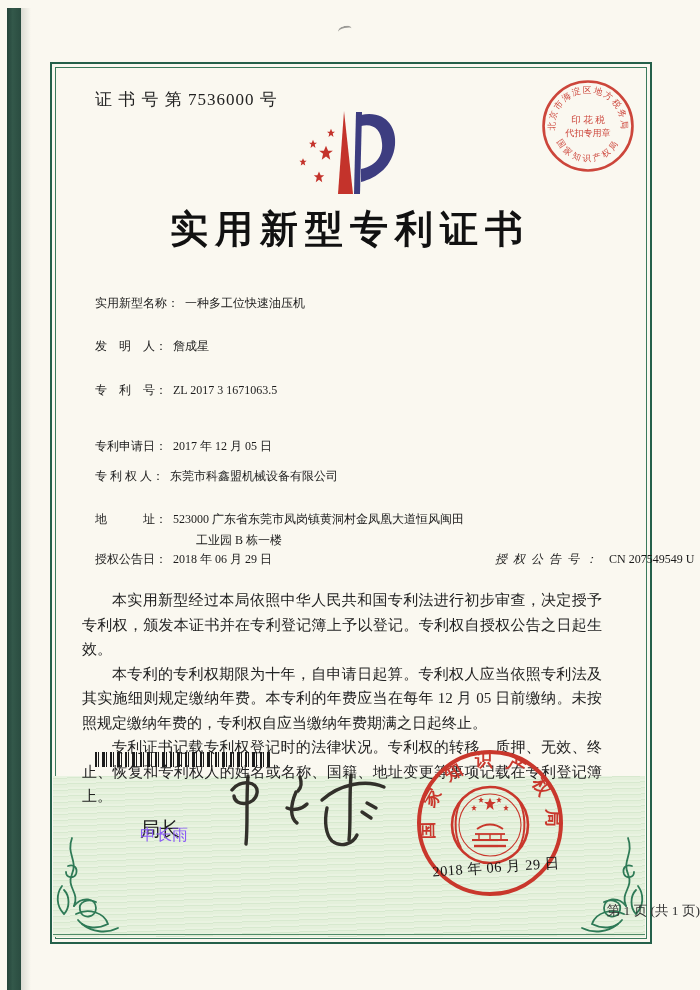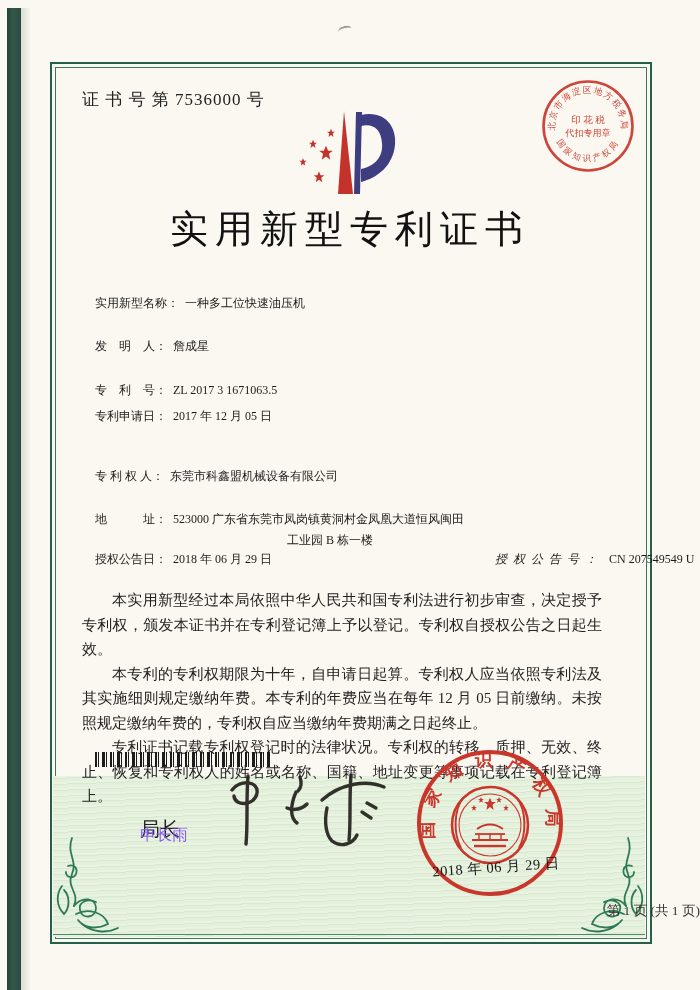--- a/index.html
+++ b/index.html
@@ -16,26 +16,26 @@
   .edge-shade{position:absolute;left:21px;top:8px;width:10px;height:982px;
     background:linear-gradient(90deg,rgba(80,90,80,.18),rgba(0,0,0,0));}
   
   .frame{position:absolute;left:50px;top:62px;width:598px;height:878px;
     border:2.5px solid #24604a;background:transparent;}
   .frame::before{content:"";position:absolute;inset:3px;border:1px solid #3a7a5c;}
   
   .band{position:absolute;left:53px;top:776px;width:592px;height:161px;
     background:repeating-linear-gradient(178deg,#e9f3e1 0 2px,#d7e9cf 2px 3px,#e4f0db 3px 6px);}
   .band::after{content:"";position:absolute;left:0;right:0;bottom:2px;height:1px;background:#4f8a68;}
-  .cert-no{position:absolute;left:82px;top:88px;font-size:17px;letter-spacing:1px;color:#222;text-align:center;}
+  .cert-no{position:absolute;left:95px;top:88px;font-size:17px;letter-spacing:1px;color:#222;text-align:center;}
   .title{position:absolute;left:0;top:204px;width:700px;text-align:center;
-    font-size:38px;font-weight:400;letter-spacing:7px;color:#111;}
+    font-size:38px;font-weight:700;letter-spacing:7px;color:#111;}
   .field-row{position:absolute;left:95px;font-size:12px;white-space:nowrap;color:#1b1b1b;}
   .field-row .val{margin-left:6px;}
-  .addr2{margin-left:101px;margin-top:4px;text-align:center;}
+  .addr2{margin-left:101px;margin-top:4px;}
   .grant-no{position:absolute;left:400px;top:0;}
   .grant-no .lbl{letter-spacing:6px;font-style:italic;}
   .paras{position:absolute;left:82px;top:588px;width:520px;font-size:15px;
     line-height:24.5px;text-align:justify;color:#222;}
   .paras p{margin:0;text-indent:2em;}
   .barcode{position:absolute;left:95px;top:752px;width:176px;height:15px;
     background:repeating-linear-gradient(90deg,
       #1b1b1b 0 2px,rgba(0,0,0,0) 2px 3px,
       #1b1b1b 3px 4px,rgba(0,0,0,0) 4px 7px,
       #1b1b1b 7px 10px,rgba(0,0,0,0) 10px 11px,
@@ -127,21 +127,21 @@
 
   <div class="field-row" style="top:295px">
     <span class="lbl">实用新型名称：</span><span class="val">一种多工位快速油压机</span>
   </div>
   <div class="field-row" style="top:338px">
     <span class="lbl">发　明　人：</span><span class="val">詹成星</span>
   </div>
   <div class="field-row" style="top:382px">
     <span class="lbl">专　利　号：</span><span class="val">ZL 2017 3 1671063.5</span>
   </div>
-  <div class="field-row" style="top:408px">
+  <div class="field-row" style="top:438px">
     <span class="lbl">专利申请日：</span><span class="val">2017 年 12 月 05 日</span>
   </div>
   <div class="field-row" style="top:468px">
     <span class="lbl">专 利 权 人：</span><span class="val">东莞市科鑫盟机械设备有限公司</span>
   </div>
   <div class="field-row" style="top:511px">
     <div><span class="lbl">地　　　址：</span><span class="val">523000 广东省东莞市凤岗镇黄洞村金凤凰大道恒风闽田</span></div>
     <div class="addr2">工业园 B 栋一楼</div>
   </div>
   <div class="field-row" style="top:551px">

